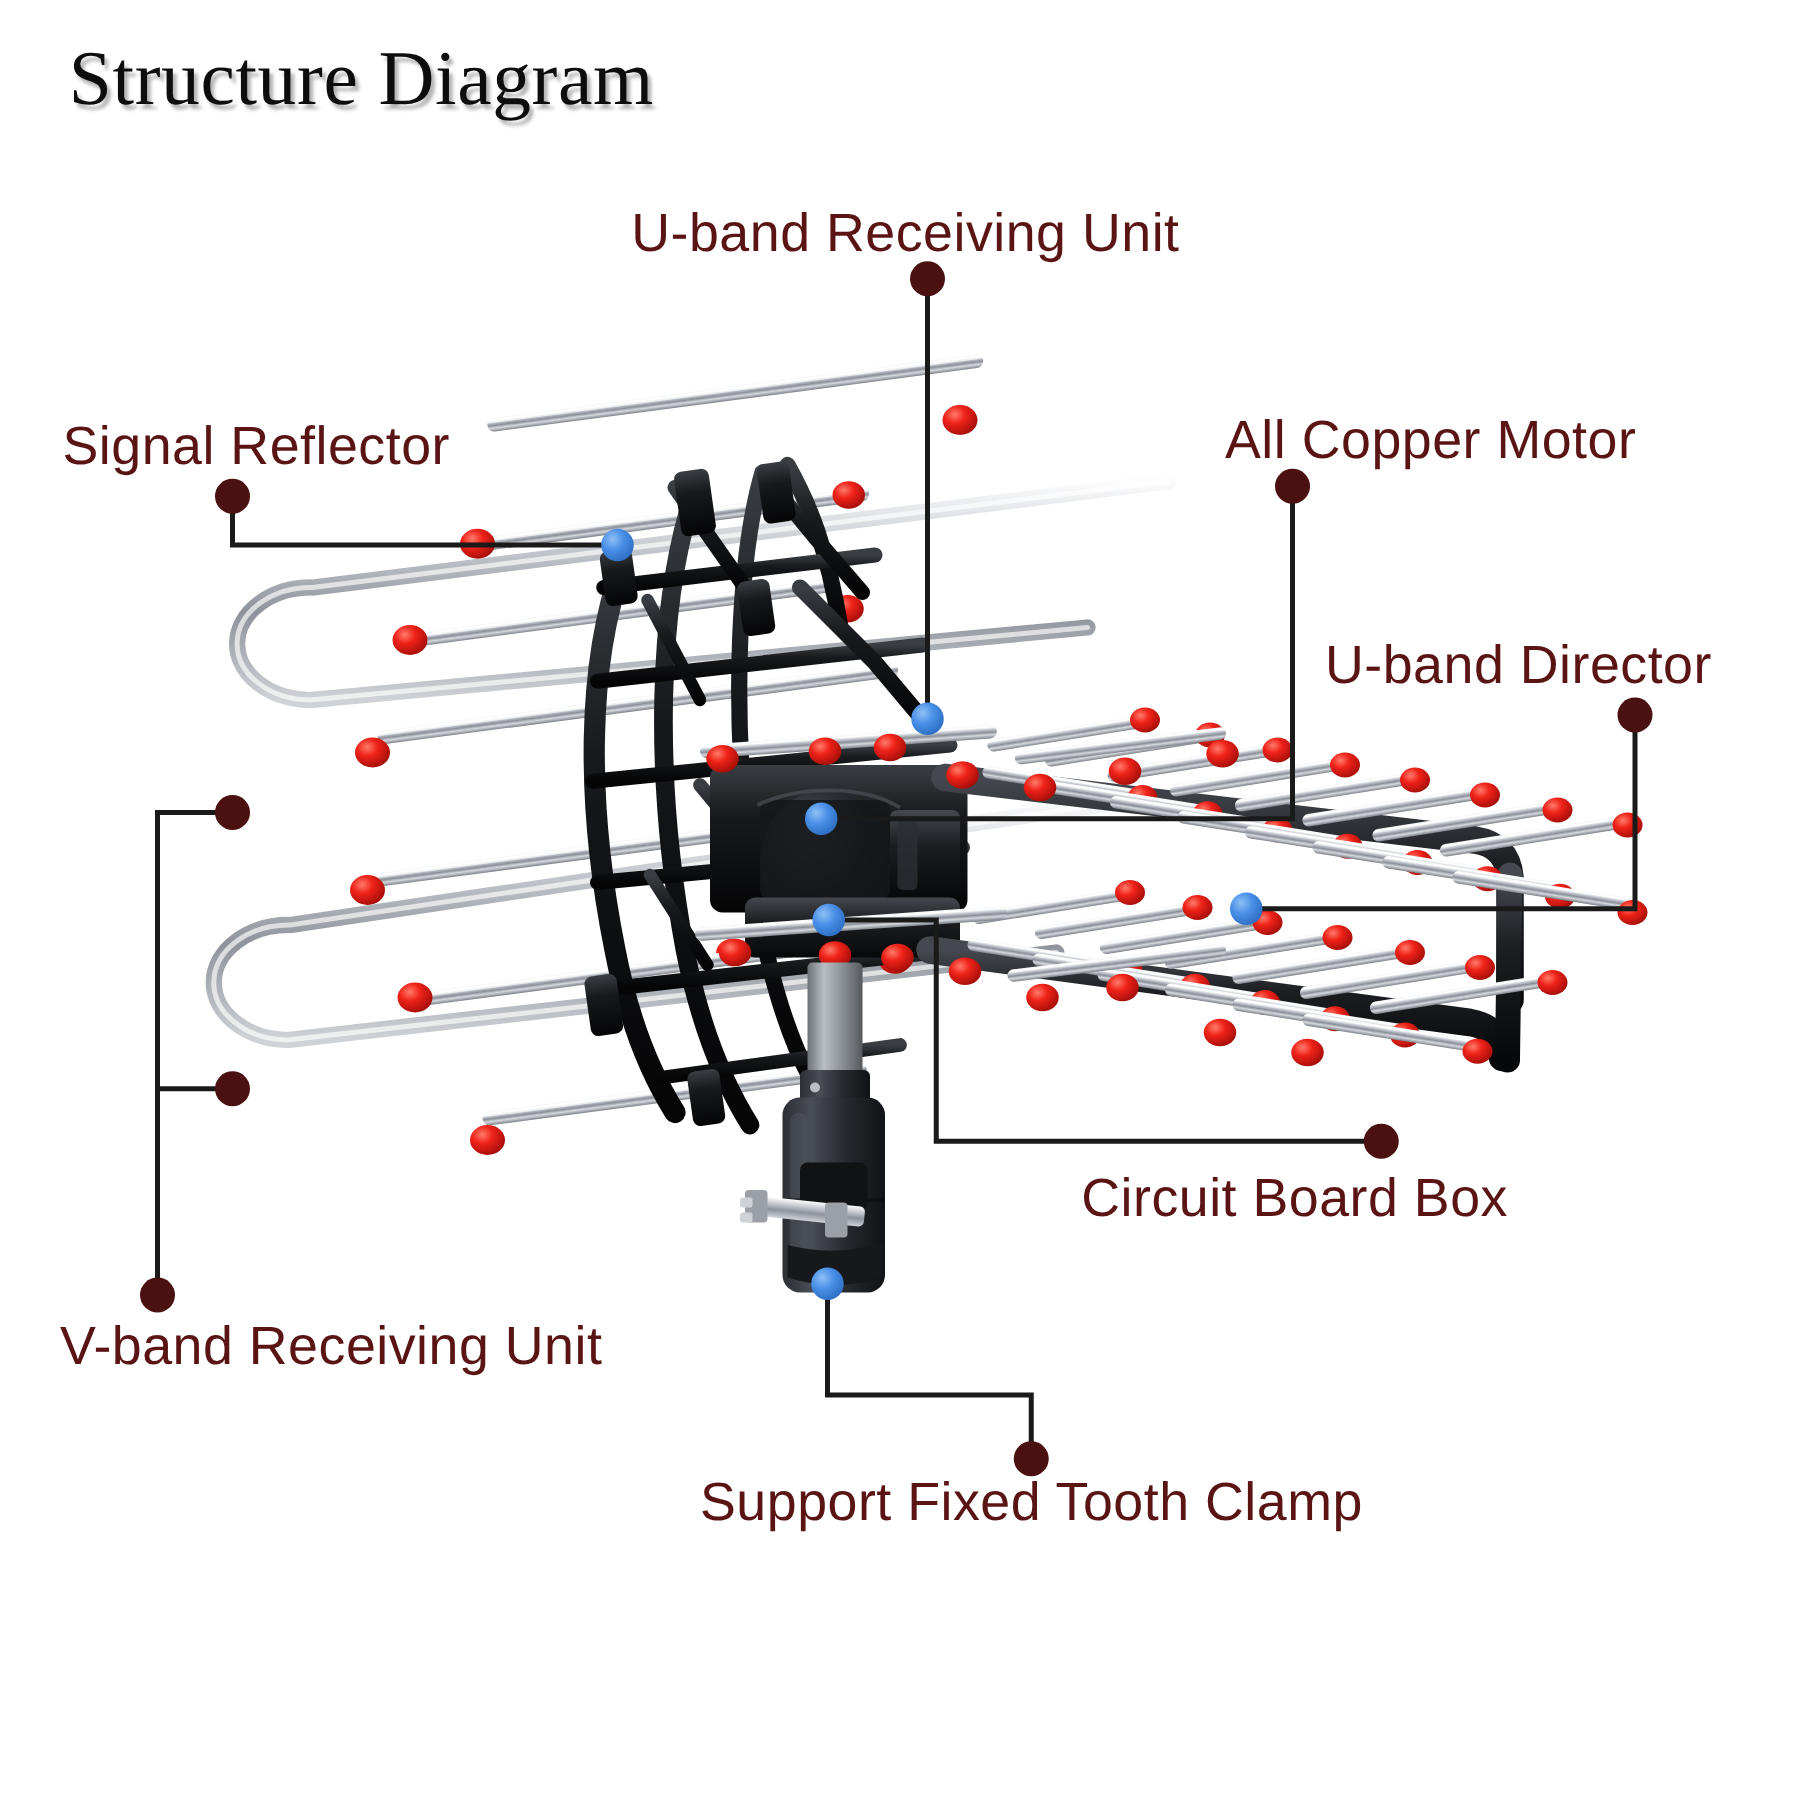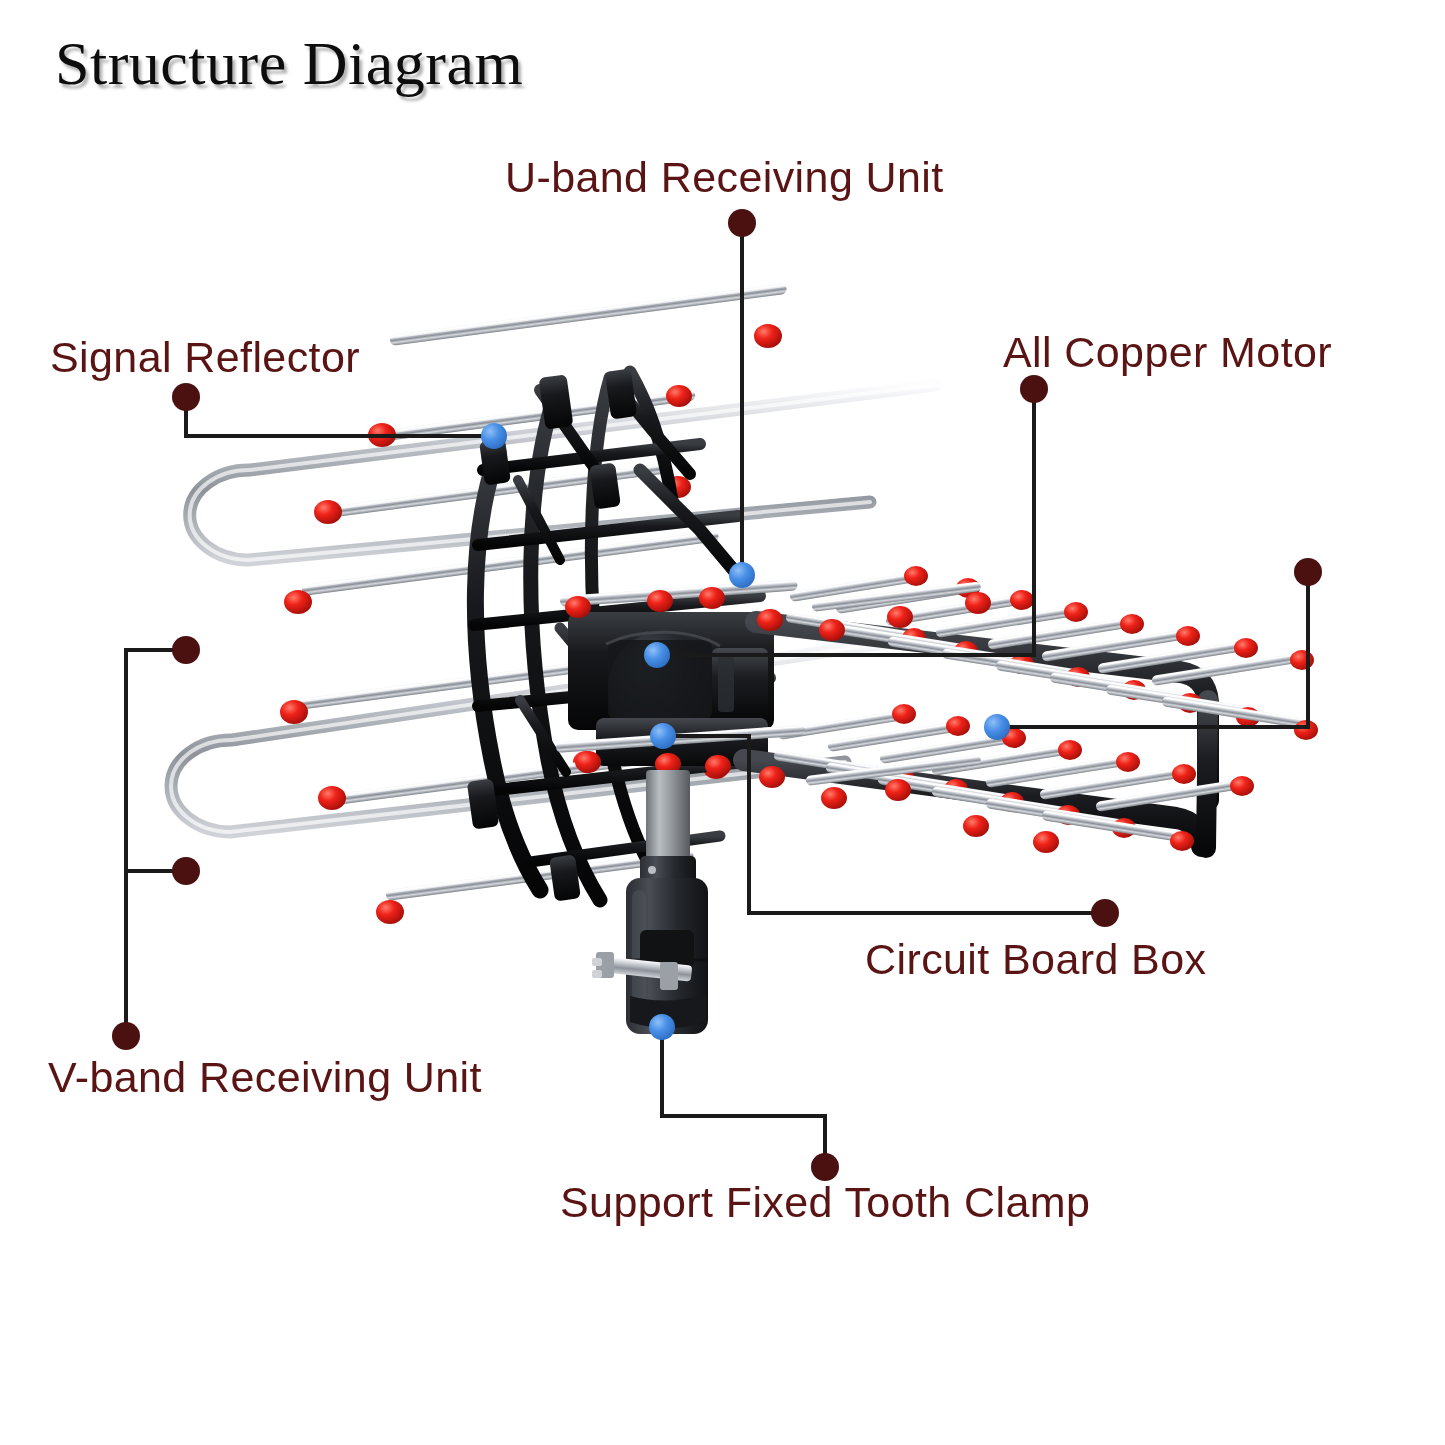--- a/index.html
+++ b/index.html
@@ -431,26 +431,27 @@
       <circle cx="1034" cy="389" r="14"></circle>
       <circle cx="1308" cy="572" r="14"></circle>
       <circle cx="1105" cy="913" r="14"></circle>
       <circle cx="126" cy="1036" r="14"></circle>
       <circle cx="186" cy="650" r="14"></circle>
       <circle cx="186" cy="871" r="14"></circle>
       <circle cx="825" cy="1167" r="14"></circle>
     </g>
   </svg>
 
-  <div class="label" style="left:505px; top:153px;">U-band Receiving Unit</div>
+  <div class="label" style="left:505px; top:163px;">U-band Receiving Unit</div>
 
   <div class="label" style="left:50px; top:333px;text-align:right;">Signal Reflector</div>
 
-  <div class="label" style="left:980px; top:328px;margin-left:23px;">All Copper Motor</div>
-
+  <div class="label" style="left:980px; top:328px;">All Copper Motor</div>
+
+  <div class="label" style="left:1060px; top:508px;">U-band Director</div>
 
   <div class="label two-line" style="left:865px; top:935px;">
     <div>Circuit Board Box</div>
   </div>
 
   <div class="label" style="left:48px; top:1053px;">V-band Receiving Unit</div>
 
   <div class="label" style="left:560px; top:1178px;">Support Fixed Tooth Clamp</div>
 
 </div>

